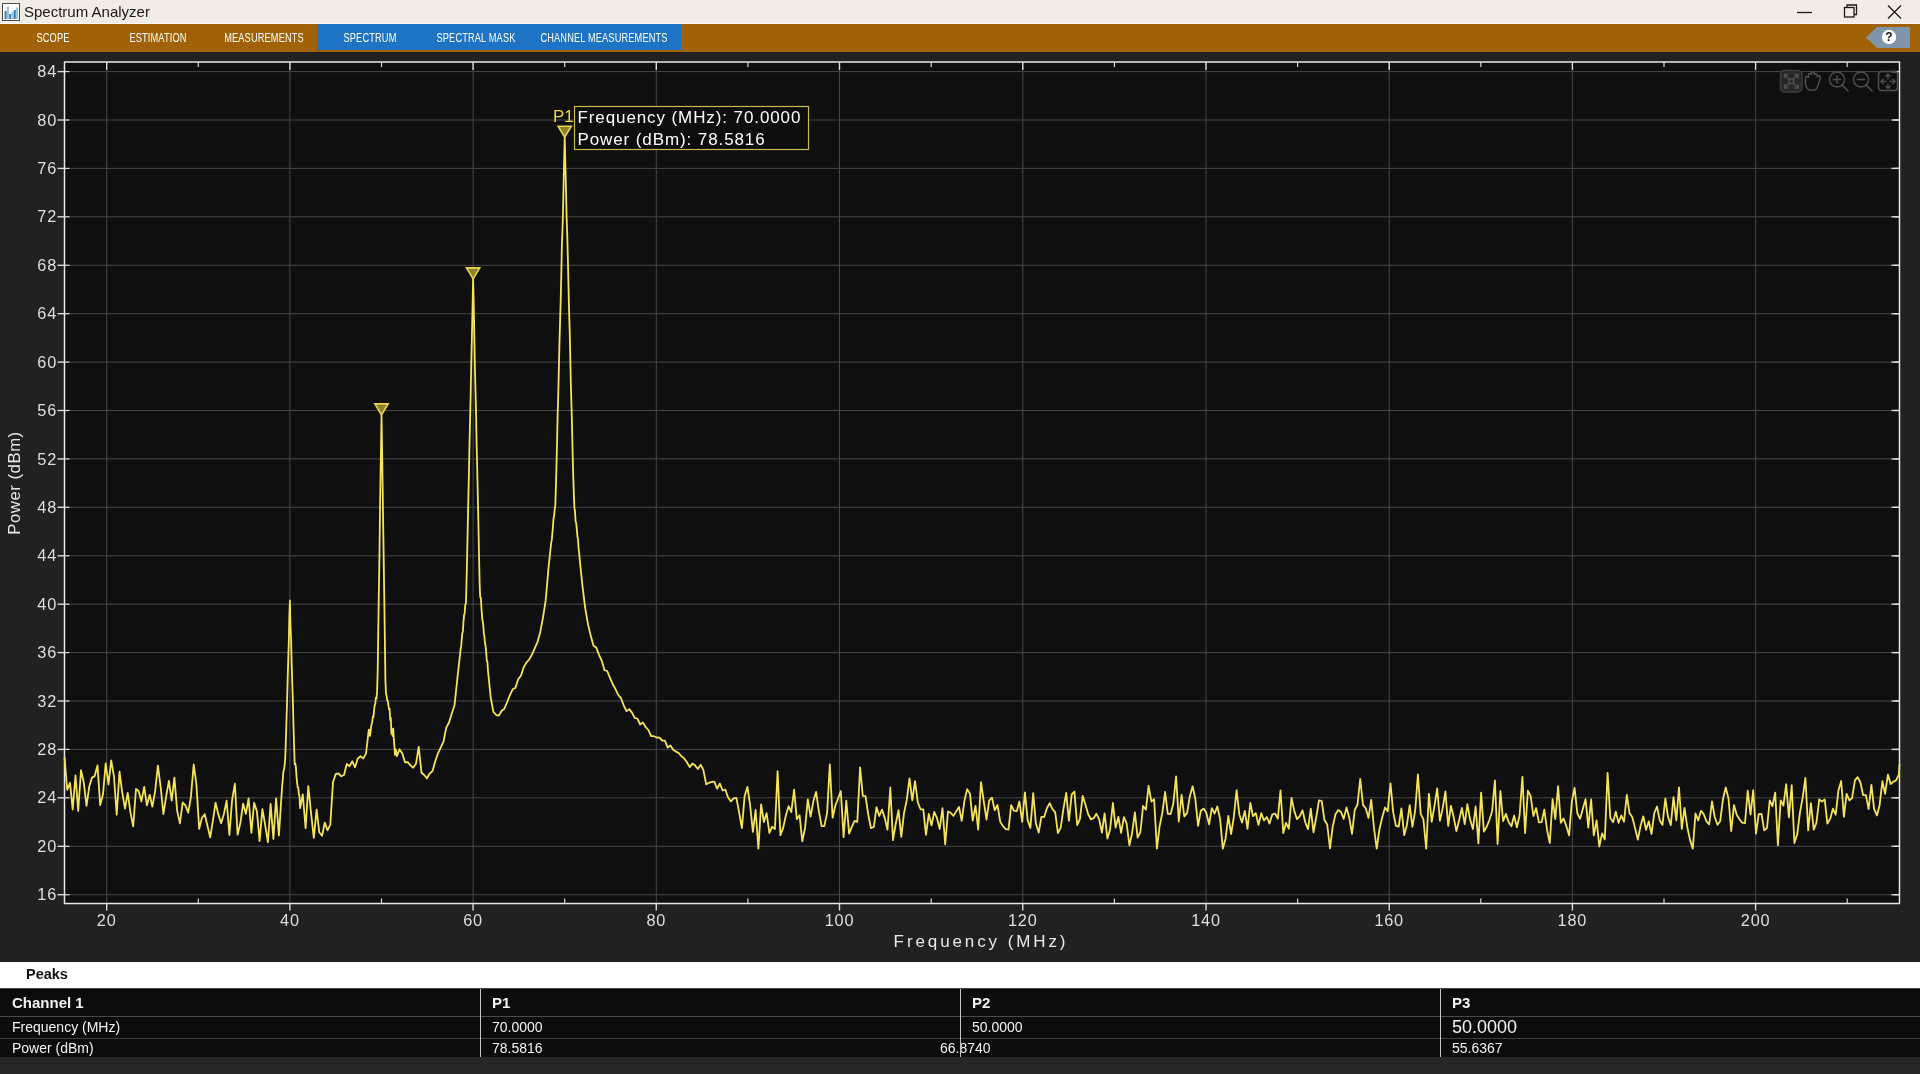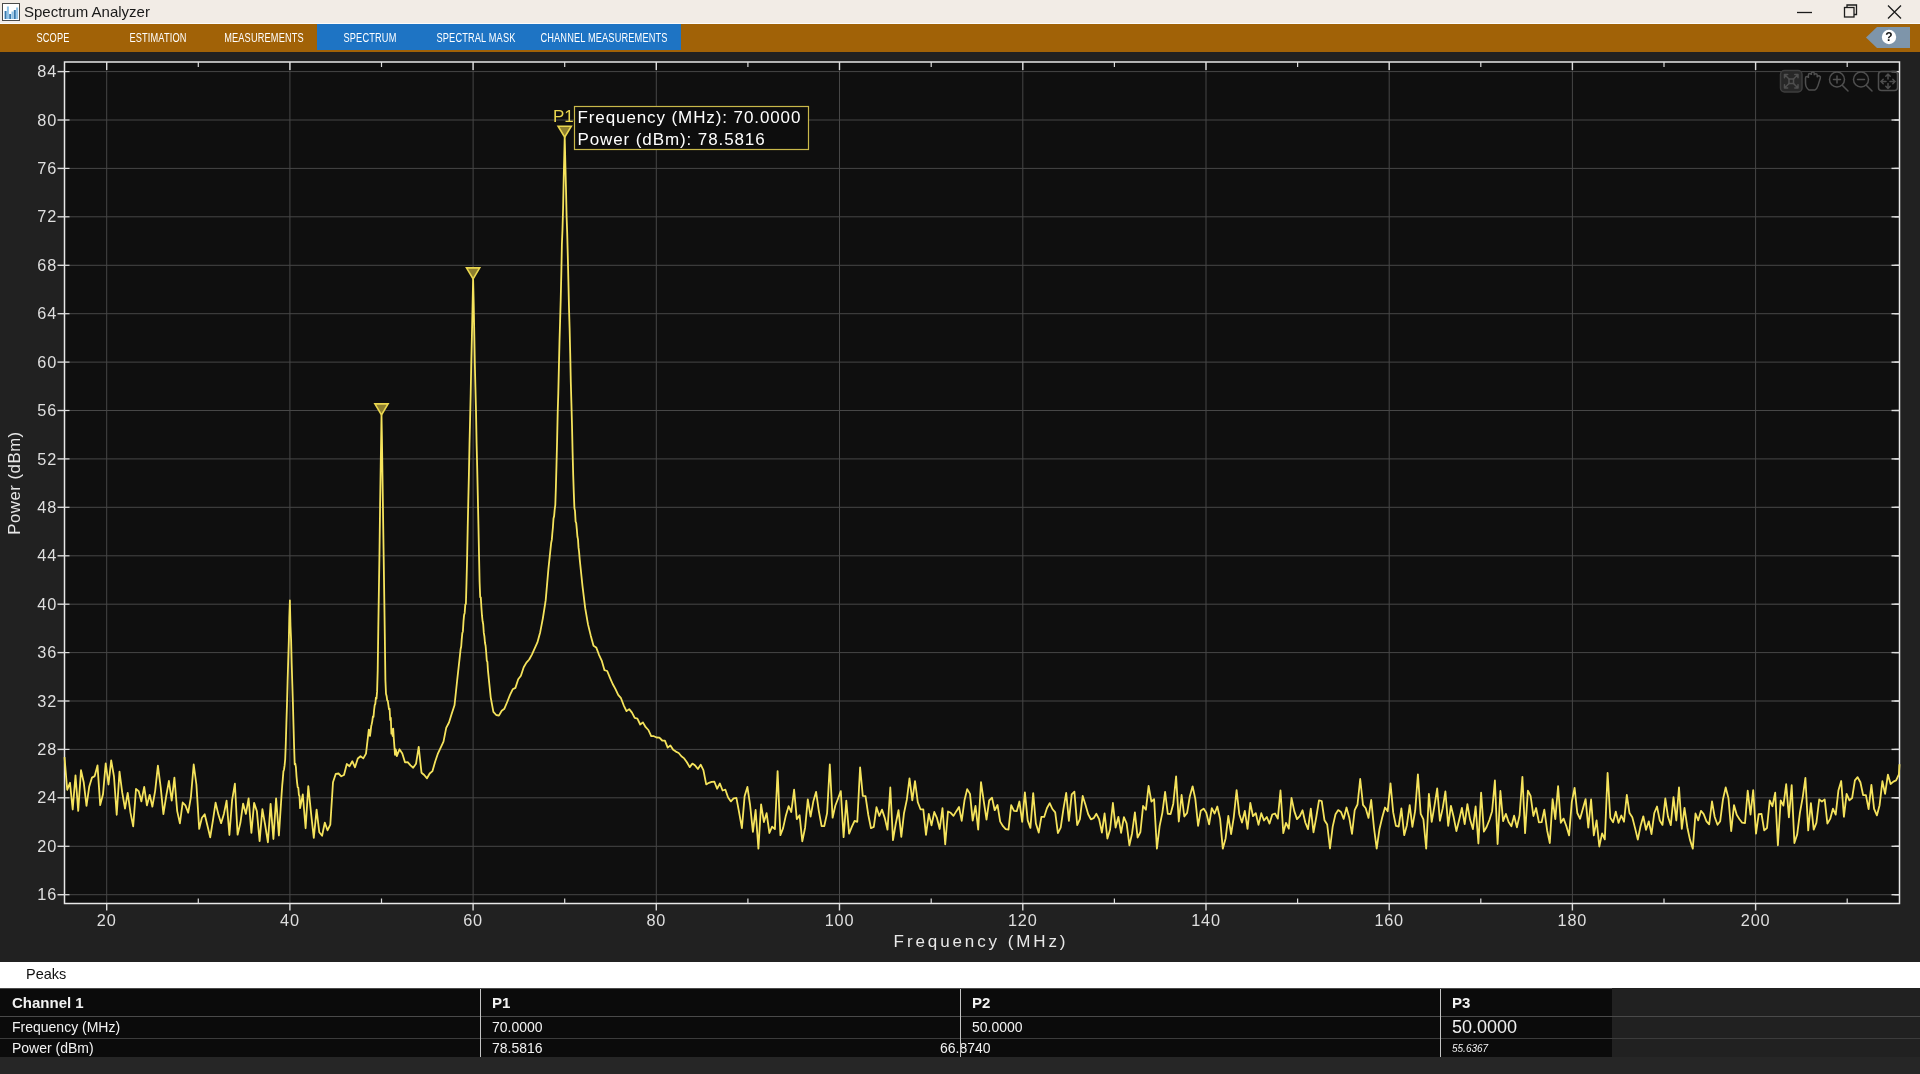--- a/index.html
+++ b/index.html
@@ -255,40 +255,40 @@
   <path d="M1895 81.5 l-5 0 M1892.8 79.3 l2.2 2.2 l-2.2 2.2"></path>
  </g>
 </g>
 <text x="553" y="122" font-size="17" fill="#e9d64f">P1</text>
 <rect x="574.5" y="106.5" width="234" height="43" fill="#0d0d0d" stroke="#c9b84a" stroke-width="1.2"></rect>
 <text x="577.5" y="122.5" font-size="17" letter-spacing="0.9" fill="#ffffff">Frequency (MHz): 70.0000</text>
 <text x="577.5" y="144.5" font-size="17" letter-spacing="0.9" fill="#ffffff">Power (dBm): 78.5816</text>
 </svg>
 
 <div class="abs" style="left:0;top:962px;width:1920px;height:26px;background:#ffffff;">
- <div class="abs" style="left:26px;top:0;line-height:25px;font-size:14.5px;color:#111;">Peaks</div>
+ <div class="abs" style="left:26px;top:0;line-height:25px;font-size:14.5px;color:#111;font-weight:bold;">Peaks</div>
 </div>
 
-<div class="abs" style="left:0;top:988px;width:1612px;height:69px;background:#0b0b0b;color:#f2f2f2;border-top:1px solid #4a4a4a;">
+<div class="abs" style="left:0;top:988px;width:1920px;height:69px;background:#0b0b0b;color:#f2f2f2;border-top:1px solid #4a4a4a;">
  <div class="abs" style="left:0;top:0;width:1920px;height:27px;">
    <div class="abs" style="left:12px;top:0;line-height:27px;font-size:15px;font-weight:bold;">Channel 1</div>
    <div class="abs" style="left:492px;top:0;line-height:27px;font-size:15px;font-weight:bold;">P1</div>
    <div class="abs" style="left:972px;top:0;line-height:27px;font-size:15px;font-weight:bold;">P2</div>
    <div class="abs" style="left:1452px;top:0;line-height:27px;font-size:15px;font-weight:bold;">P3</div>
  </div>
  <div class="abs" style="left:0;top:27px;width:1920px;height:1px;background:#4a4a4a;"></div>
  <div class="abs" style="left:0;top:28px;width:1920px;height:21px;">
    <div class="abs" style="left:12px;top:0;line-height:21px;font-size:14px;">Frequency (MHz)</div>
    <div class="abs" style="left:492px;top:0;line-height:21px;font-size:14px;">70.0000</div>
    <div class="abs" style="left:972px;top:0;line-height:21px;font-size:14px;">50.0000</div>
    <div class="abs" style="left:1452px;top:0;line-height:21px;font-size:18px;">50.0000</div>
  </div>
  <div class="abs" style="left:0;top:49px;width:1920px;height:1px;background:#3c3c3c;"></div>
  <div class="abs" style="left:0;top:50px;width:1920px;height:19px;">
    <div class="abs" style="left:12px;top:0;line-height:19px;font-size:14px;">Power (dBm)</div>
    <div class="abs" style="left:492px;top:0;line-height:19px;font-size:14px;">78.5816</div>
    <div class="abs" style="left:940px;top:0;line-height:19px;font-size:14px;">66.8740</div>
-   <div class="abs" style="left:1452px;top:0;line-height:19px;font-size:10px;font-style:italic;">55.6367</div>
+   <div class="abs" style="left:1452px;top:0;line-height:19px;font-size:14px;">55.6367</div>
  </div>
  <div class="abs" style="left:480px;top:0;width:1px;height:69px;background:#c4c4c4;"></div>
  <div class="abs" style="left:960px;top:0;width:1px;height:69px;background:#c4c4c4;"></div>
  <div class="abs" style="left:1440px;top:0;width:1px;height:69px;background:#c4c4c4;"></div>
 </div>
 <div class="abs" style="left:0;top:1057px;width:1920px;height:17px;background:#262626;"></div>
 </body></html>

